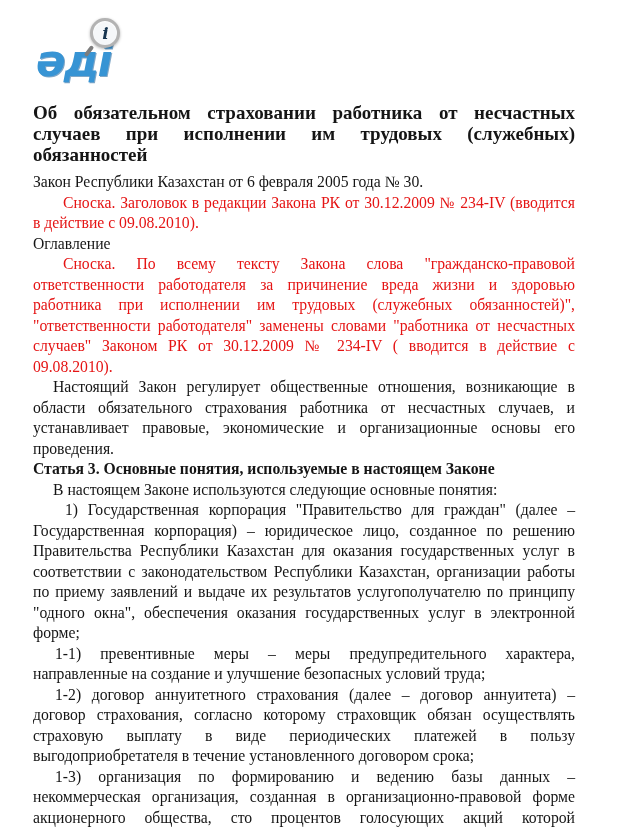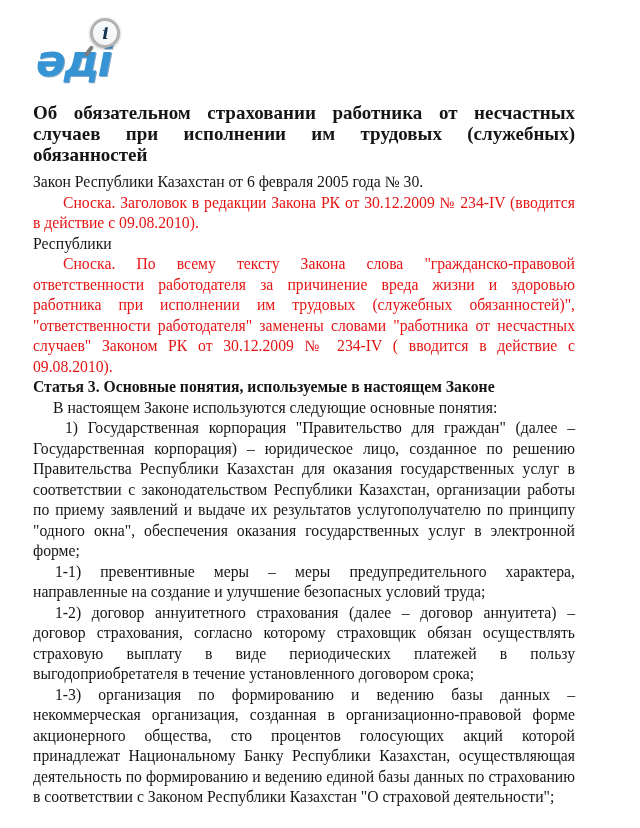--- a/index.html
+++ b/index.html
@@ -114,22 +114,23 @@
     <span class="logo-text"><span>әд</span><span class="lg-iwrap"><span class="lg-handle"></span><span class="lg-i">і</span><span class="lg-ring">
             <span class="lg-ring-i">і</span>
           </span></span><span></span></span>
   </div>
 
   <div class="doc">
     <h1 class="doc-title">Об обязательном страховании работника от несчастных случаев при исполнении им трудовых (служебных) обязанностей</h1>
     <p class="doc-subtitle">Закон Республики Казахстан от 6 февраля 2005 года № 30.</p>
     <div class="doc-body">
         <p class="para p-footnote">Сноска. Заголовок в редакции Закона РК от 30.12.2009 № 234-IV (вводится в действие с 09.08.2010).</p>
-        <p class="para p-plain">Республики</p>
+        <p class="para p-plain">Оглавление</p>
         <p class="para p-footnote">Сноска. По всему тексту Закона слова "гражданско-правовой ответственности работодателя за причинение вреда жизни и здоровью работника при исполнении им трудовых (служебных обязанностей)", "ответственности работодателя" заменены словами "работника от несчастных случаев" Законом РК от 30.12.2009 № 234-IV ( вводится в действие с 09.08.2010).</p>
+        <p class="para p-body">Настоящий Закон регулирует общественные отношения, возникающие в области обязательного страхования работника от несчастных случаев, и устанавливает правовые, экономические и организационные основы его проведения.</p>
         <p class="para p-heading">Статья 3. Основные понятия, используемые в настоящем Законе</p>
         <p class="para p-body">В настоящем Законе используются следующие основные понятия:</p>
         <p class="para p-item1">1) Государственная корпорация "Правительство для граждан" (далее – Государственная корпорация) – юридическое лицо, созданное по решению Правительства Республики Казахстан для оказания государственных услуг в соответствии с законодательством Республики Казахстан, организации работы по приему заявлений и выдаче их результатов услугополучателю по принципу "одного окна", обеспечения оказания государственных услуг в электронной форме;</p>
         <p class="para p-item">1-1) превентивные меры – меры предупредительного характера, направленные на создание и улучшение безопасных условий труда;</p>
         <p class="para p-item">1-2) договор аннуитетного страхования (далее – договор аннуитета) – договор страхования, согласно которому страховщик обязан осуществлять страховую выплату в виде периодических платежей в пользу выгодоприобретателя в течение установленного договором срока;</p>
         <p class="para p-item">1-3) организация по формированию и ведению базы данных – некоммерческая организация, созданная в организационно-правовой форме акционерного общества, сто процентов голосующих акций которой принадлежат Национальному Банку Республики Казахстан, осуществляющая деятельность по формированию и ведению единой базы данных по страхованию в соответствии с Законом Республики Казахстан "О страховой деятельности";</p>
       </div>
   </div>
 
 </div>

